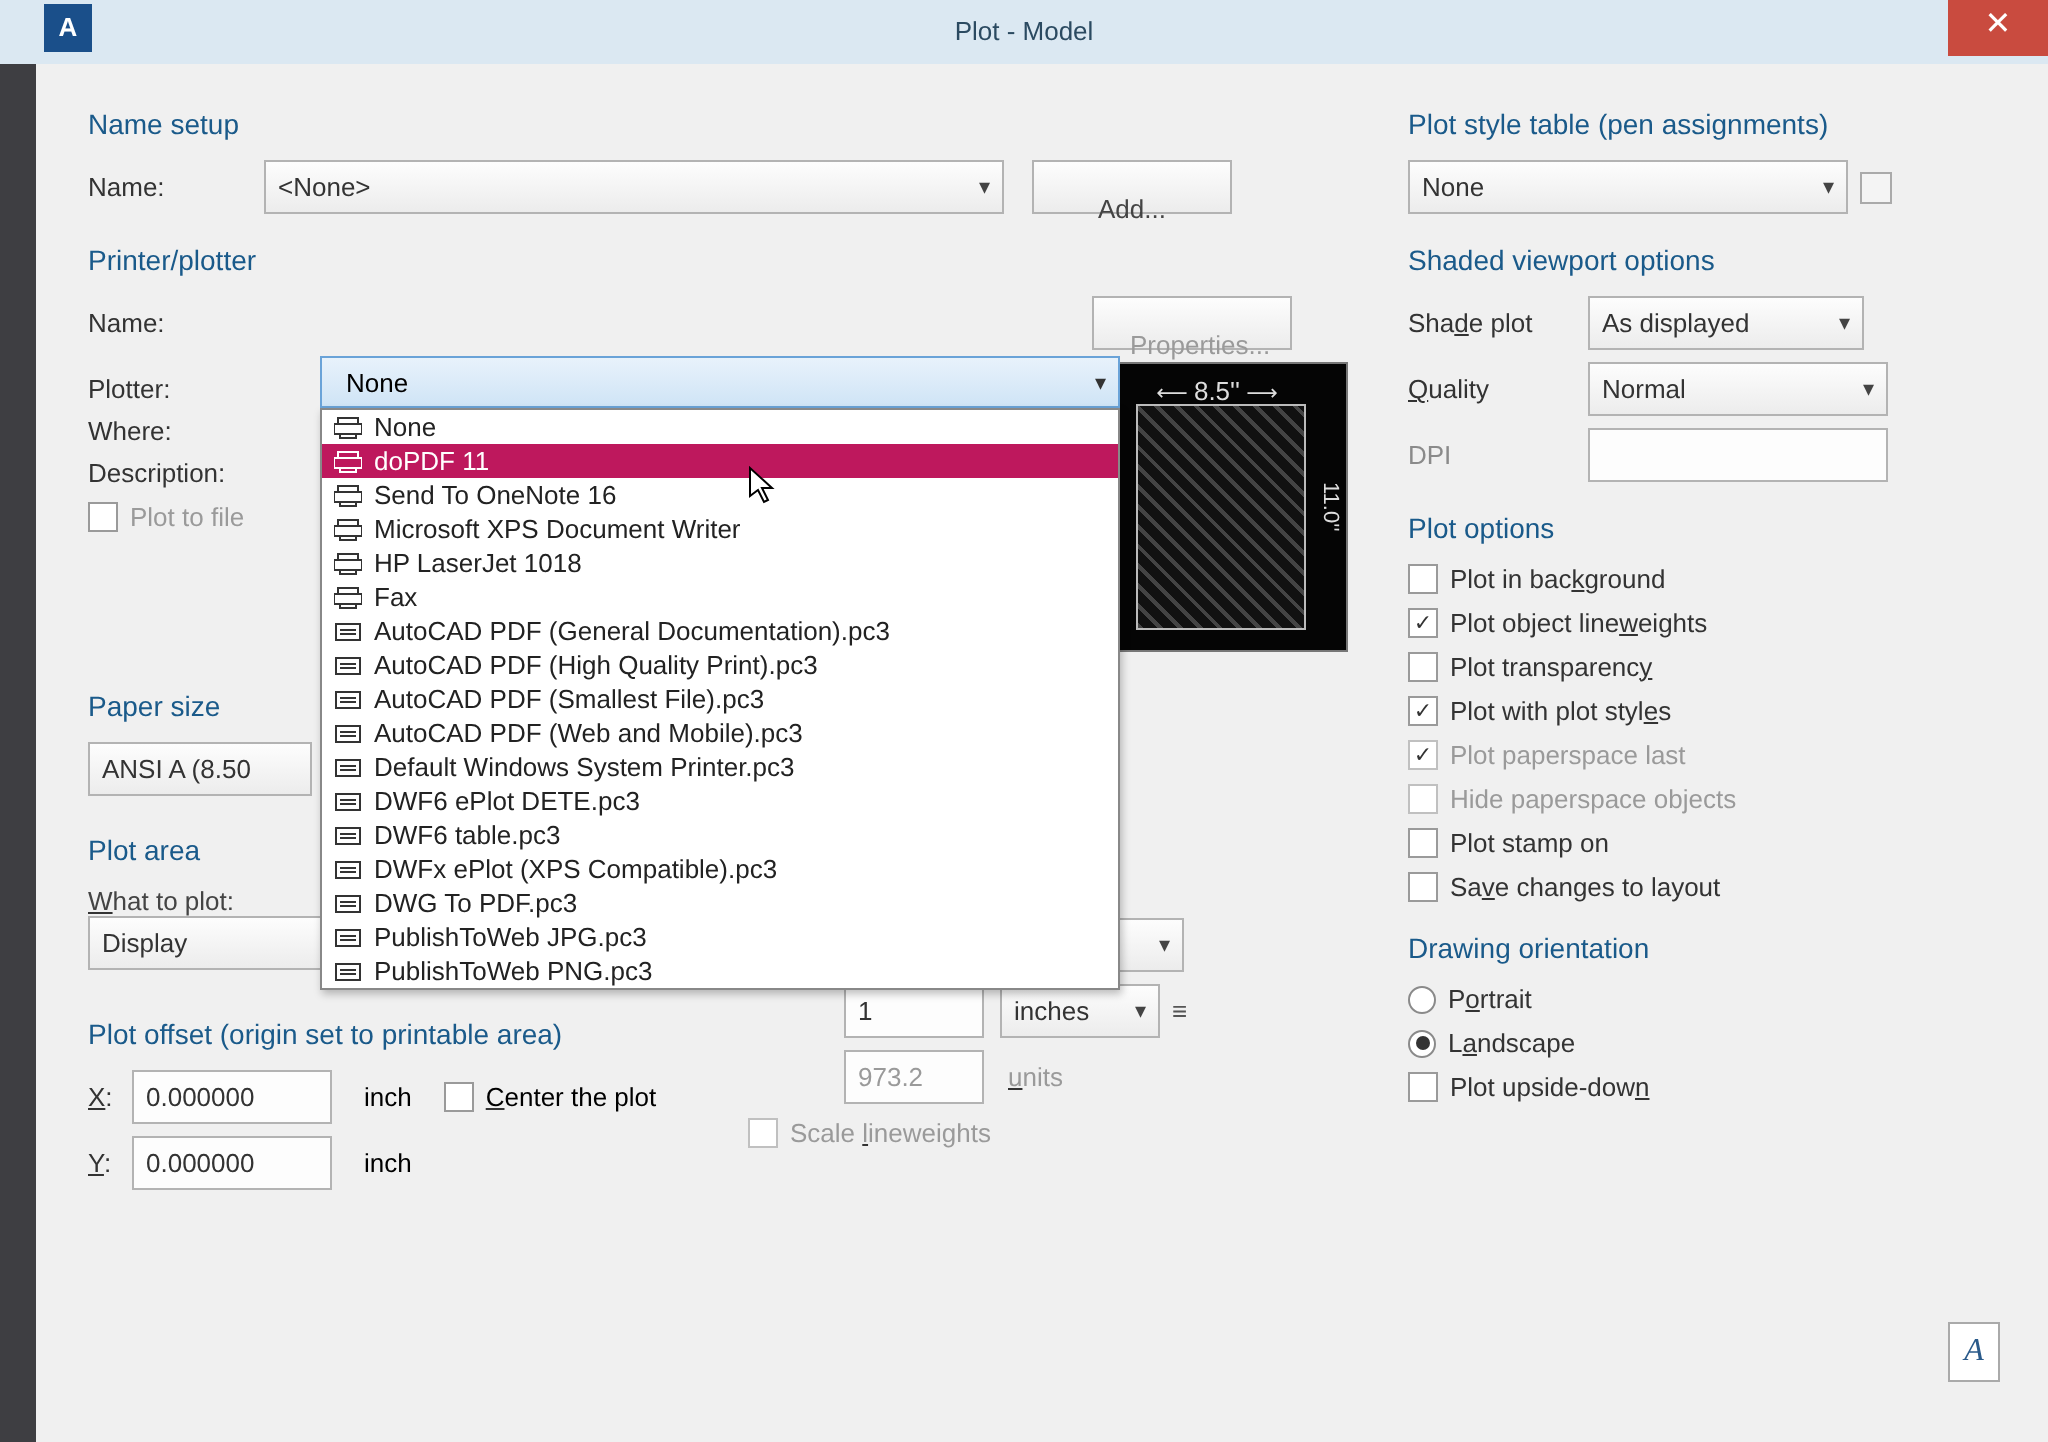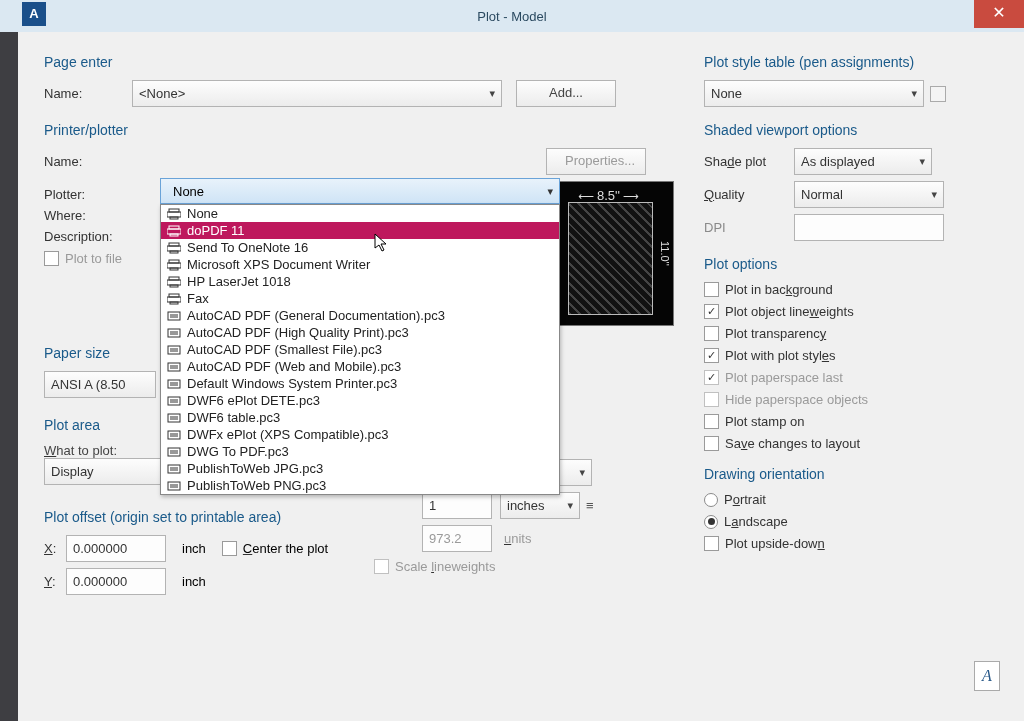--- a/index.html
+++ b/index.html
@@ -17,21 +17,21 @@
   .row { display:flex; align-items:center; margin:6px 0; }
   .lab { display:inline-block; min-width:88px; color:#333; }
   .labDim { color:#8a8a8a; }
   .underline { text-decoration: underline; text-decoration-color:#333; text-decoration-thickness:1px; }
   select.sel, input.inp, .fakeSel, .btn, .nud {
     border:1px solid #b3b3b3; background:#fdfdfd; height:27px; padding:2px 6px; color:#333;
   }
   .fakeSel { background:linear-gradient(#fdfdfd,#ececec); display:inline-flex; align-items:center; justify-content:space-between;}
   .fakeSelDim { color:#9a9a9a; }
   .caret { margin-left:6px; font-size:11px; color:#444; }
-  .btn { background:linear-gradient(#fdfdfd,#ececec); padding:0 18px; color:#444; }
+  .btn { background:linear-gradient(#fdfdfd,#ececec); padding:12px 18px; color:#444; }
   .btnDim { color:#9a9a9a;}
   .chk { width:15px; height:15px; border:1px solid #9a9a9a; display:inline-flex; align-items:center; justify-content:center; margin-right:6px; font-size:11px; color:#333; background:#fff;}
   .chkGroup { display:flex; align-items:center; margin:7px 0; color:#333;}
   .dim { color:#9a9a9a;}
   .radio { width:14px; height:14px; border:1px solid #8a8a8a; border-radius:50%; display:inline-flex; align-items:center; justify-content:center; margin-right:6px; background:#fff;}
   .radioDot { width:7px; height:7px; border-radius:50%; background:#333; }
   .preview { width:115px; height:145px; background:#050505; border:1px solid #777; position:relative; }
   .preview .dimW { position:absolute; top:6px; left:0; right:16px; text-align:center; color:#ddd; font-size:11px; }
   .preview .dimH { position:absolute; right:2px; top:0; bottom:0; writing-mode:vertical-rl; text-align:center; color:#ddd; font-size:11px;}
   .preview .sheet { position:absolute; left:8px; top:20px; right:20px; bottom:10px; background:repeating-linear-gradient(45deg,#444 0,#444 2px,#111 2px,#111 7px); border:1px solid #bbb;}
@@ -62,21 +62,21 @@
   <div class="titlebar">
     <div class="appicon">A</div>
     <span>Plot - Model</span>
     <div class="closebtn">✕</div>
   </div>
 
   <div class="body">
 
     <div class="colL">
 
-      <div class="groupTitle">Page enter</div>
+      <div class="groupTitle">Name setup</div>
       <div class="row">
         <span class="lab">Name:</span>
         <div class="fakeSel" style="width:370px">
           <span>&lt;None&gt;</span>
           <span class="caret">▾</span>
         </div>
         <div style="width:14px"></div>
         <div class="btn" style="width:100px;text-align:center;line-height:23px">
           <span>Add...</span>
         </div>

